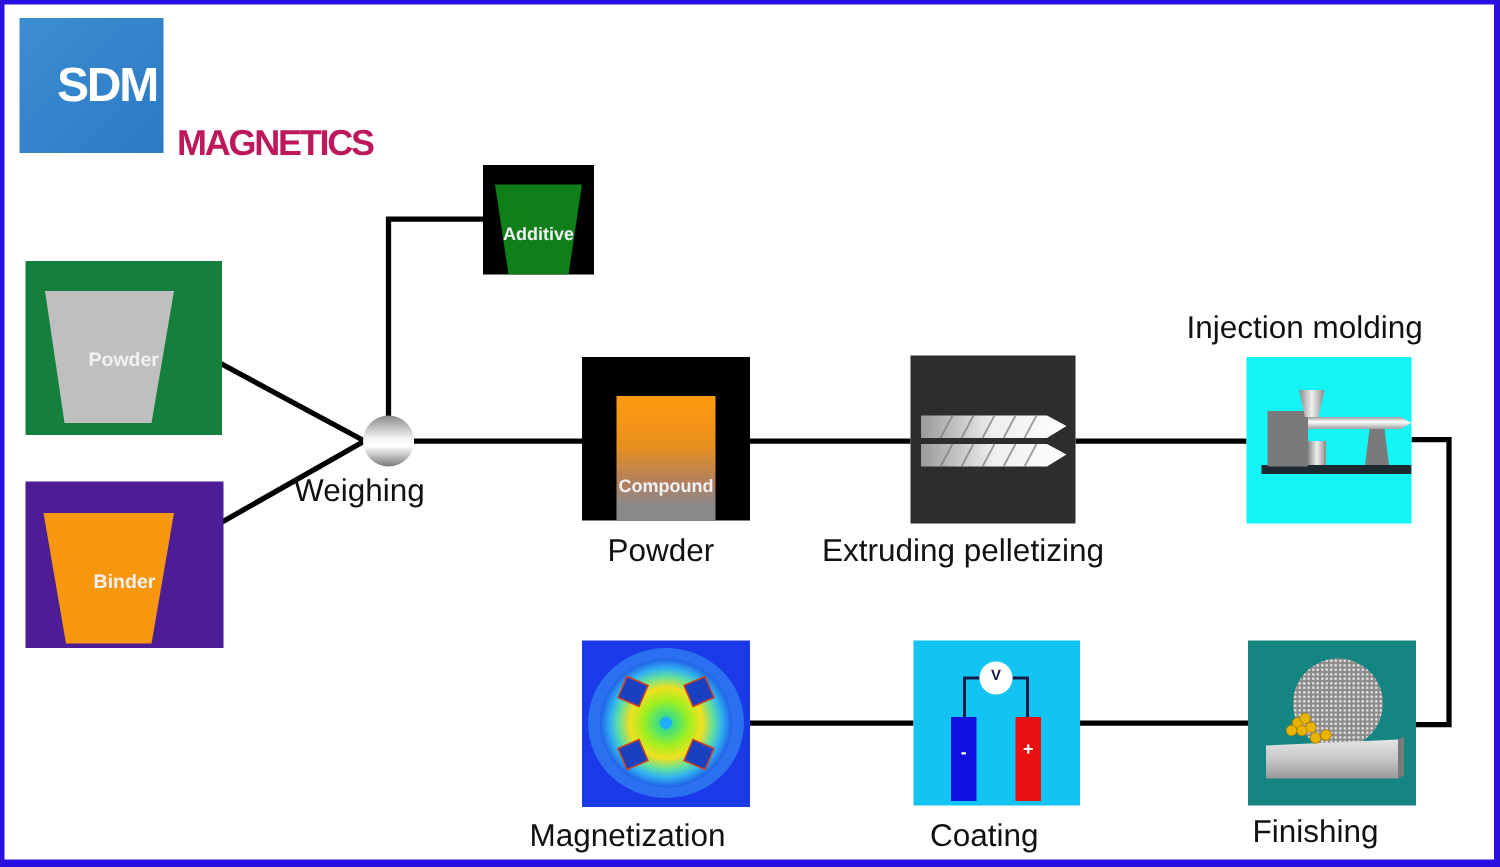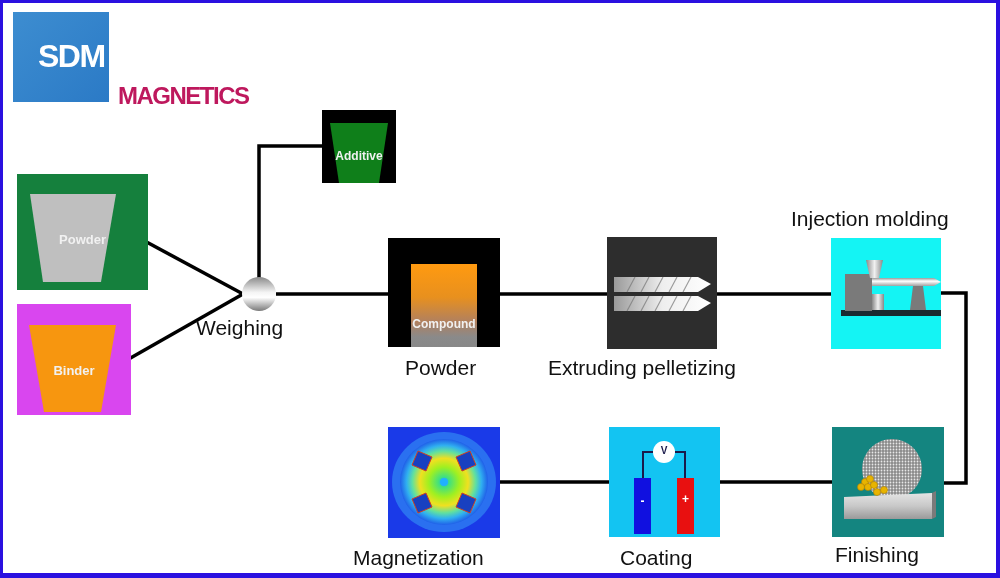--- a/index.html
+++ b/index.html
@@ -37,21 +37,21 @@
 <div id="logo-sdm" class="abs">SDM</div>
 <div id="logo-mag" class="abs">MAGNETICS</div>
 
 <div class="box" style="left:17px;top:174px;width:111px;height:116px;background:#15803d;padding-left:20px;">
   <svg width="111" height="112">
     <polygon points="13,20 99,20 84,108 26,108" fill="#bfbfbf"></polygon>
   </svg>
   <div class="inlabel" style="top:58px;">Powder</div>
 </div>
 
-<div class="box" style="left:17px;top:304px;width:114px;height:111px;background:#d946ef;">
+<div class="box" style="left:17px;top:321px;width:132px;height:111px;background:#4c1d95;">
   <svg width="110" height="111">
     <polygon points="12,21 99,21 84,108 27,108" fill="#f7960f"></polygon>
   </svg>
   <div class="inlabel" style="top:59px;">Binder</div>
 </div>
 
 <div class="box" style="left:322px;top:110px;width:74px;height:73px;background:#000;">
   <svg width="74" height="73">
     <polygon points="8,13 66,13 57,73 17,73" fill="#0f7f1a"></polygon>
   </svg>

